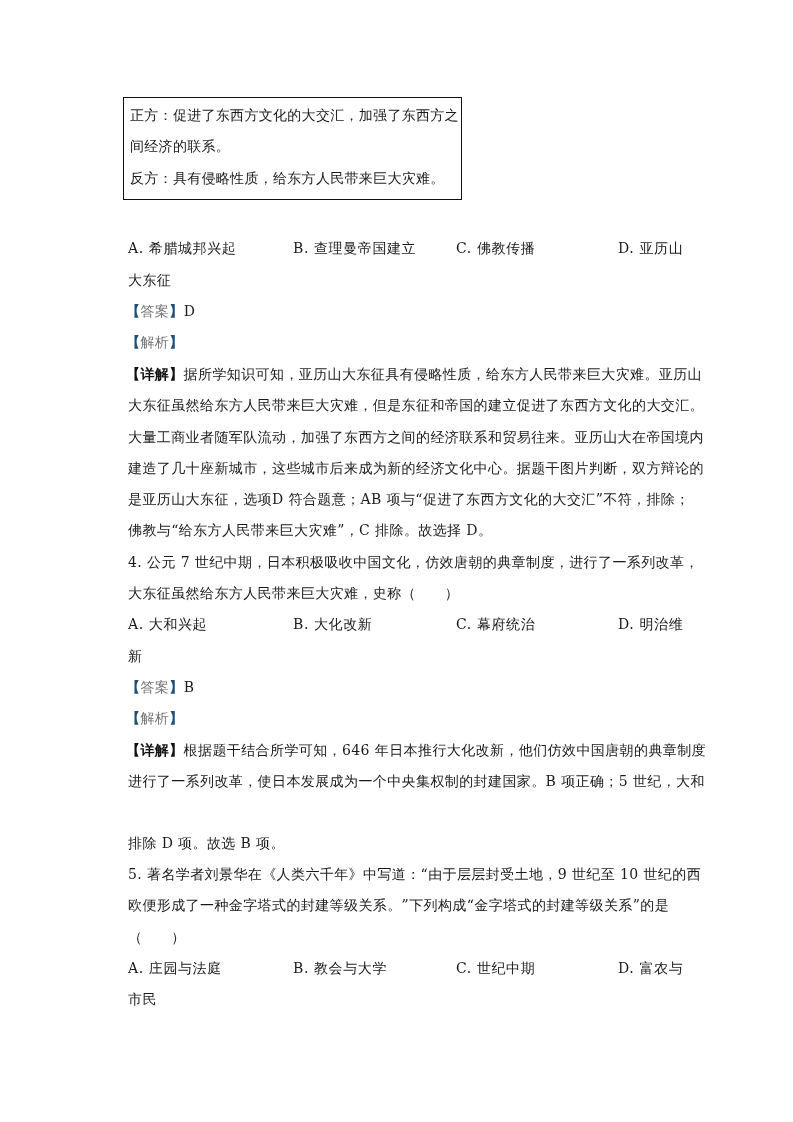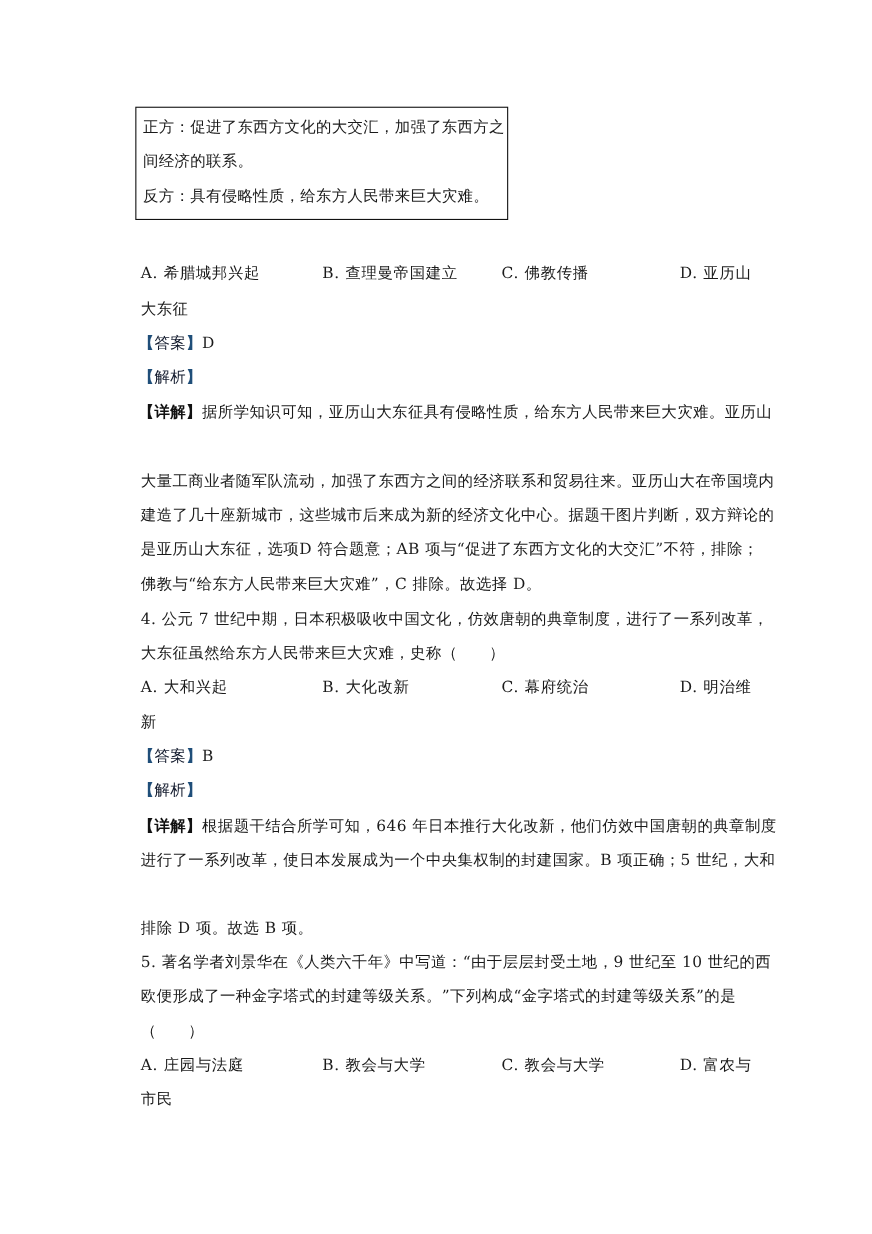--- a/index.html
+++ b/index.html
@@ -12,21 +12,21 @@
     .box {
       position: absolute; left: 112px; top: 97px; width: 339px; height: 103px;
       border: 1.5px solid #111;
       box-sizing: border-box;
       padding: 6px 0 0 6px;
     }
     .box .ln { position: absolute; left: 6px; white-space: nowrap; letter-spacing: 0.3px; }
     .line { position: absolute; left: 117px; white-space: nowrap; letter-spacing: 0.4px; }
     .opt { position: absolute; white-space: nowrap; letter-spacing: 0.6px; }
     .tag-open, .tag-close { color: #1f4e79; font-weight: bold; }
-    .tag-text { color: #0f172a; }
+    .tag-text { color: #737373; }
     .bold-tag { font-weight: bold; color: #111; }
   </style>
 </head>
 <body>
 
 <div class="page">
 
   <div class="box">
     <span class="ln" style="top:9px">正方：促进了东西方文化的大交汇，加强了东西方之</span>
     <span class="ln" style="top:40px">间经济的联系。</span>
@@ -42,20 +42,21 @@
   <div class="line" style="top:303px; left:115px">
     <span class="tag-open">【</span><span class="tag-text">答案</span><span class="tag-close">】</span><span>D</span>
   </div>
   <div class="line" style="top:334px; left:115px">
     <span class="tag-open">【</span><span class="tag-text">解析</span><span class="tag-close">】</span>
   </div>
 
   <div class="line" style="top:366px; left:115px">
     <span class="bold-tag">【详解】</span><span>据所学知识可知，亚历山大东征具有侵略性质，给东方人民带来巨大灾难。亚历山</span>
   </div>
+  <span class="line" style="top:397px">大东征虽然给东方人民带来巨大灾难，但是东征和帝国的建立促进了东西方文化的大交汇。</span>
   <span class="line" style="top:460px">建造了几十座新城市，这些城市后来成为新的经济文化中心。据题干图片判断，双方辩论的</span>
   <span class="line" style="top:429px">大量工商业者随军队流动，加强了东西方之间的经济联系和贸易往来。亚历山大在帝国境内</span>
   <span class="line" style="top:491px">是亚历山大东征，选项D 符合题意；AB 项与“促进了东西方文化的大交汇”不符，排除；</span>
   <span class="line" style="top:522px">佛教与“给东方人民带来巨大灾难”，C 排除。故选择 D。</span>
 
   <span class="line" style="top:554px">4. 公元 7 世纪中期，日本积极吸收中国文化，仿效唐朝的典章制度，进行了一系列改革，</span>
   <span class="line" style="top:585px">大东征虽然给东方人民带来巨大灾难，史称（　　）</span>
 
   <span class="opt" style="left:117px; top:616px">A. 大和兴起</span>
   <span class="opt" style="left:282px; top:616px">B. 大化改新</span>
@@ -75,17 +76,17 @@
   </div>
   <span class="line" style="top:773px">进行了一系列改革，使日本发展成为一个中央集权制的封建国家。B 项正确；5 世纪，大和</span>
   <span class="line" style="top:835px">排除 D 项。故选 B 项。</span>
 
   <span class="line" style="top:866px">5. 著名学者刘景华在《人类六千年》中写道：“由于层层封受土地，9 世纪至 10 世纪的西</span>
   <span class="line" style="top:897px">欧便形成了一种金字塔式的封建等级关系。”下列构成“金字塔式的封建等级关系”的是</span>
   <span class="line" style="top:929px">（　　）</span>
 
   <span class="opt" style="left:117px; top:960px">A. 庄园与法庭</span>
   <span class="opt" style="left:282px; top:960px">B. 教会与大学</span>
-  <span class="opt" style="left:445px; top:960px">C. 教会与大学</span>
+  <span class="opt" style="left:445px; top:960px">C. 世纪中期</span>
   <span class="opt" style="left:607px; top:960px">D. 富农与</span>
   <span class="line" style="top:991px">市民</span>
 
 </div>
 
 </body></html>

